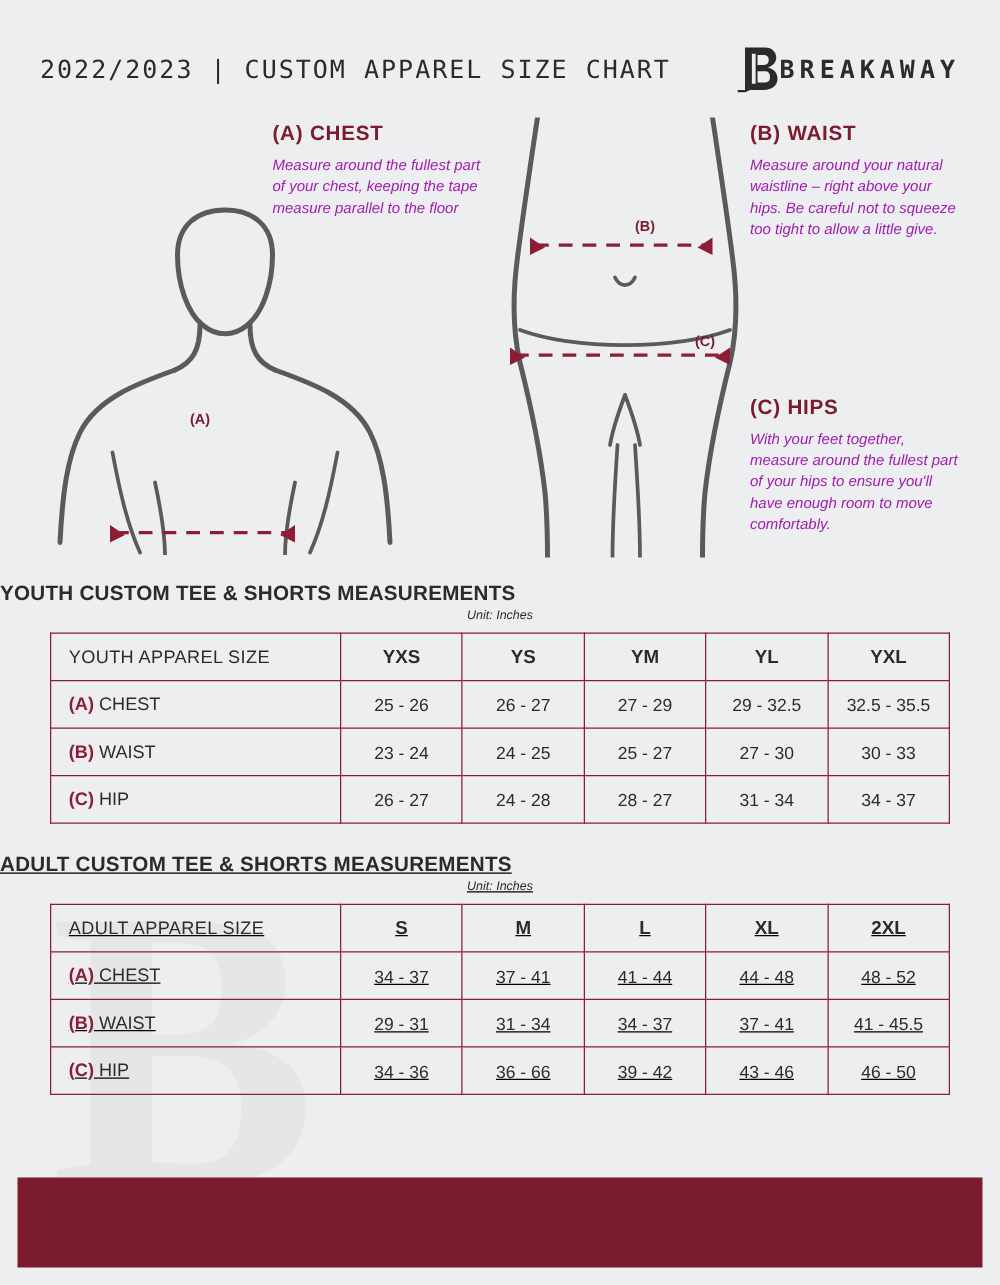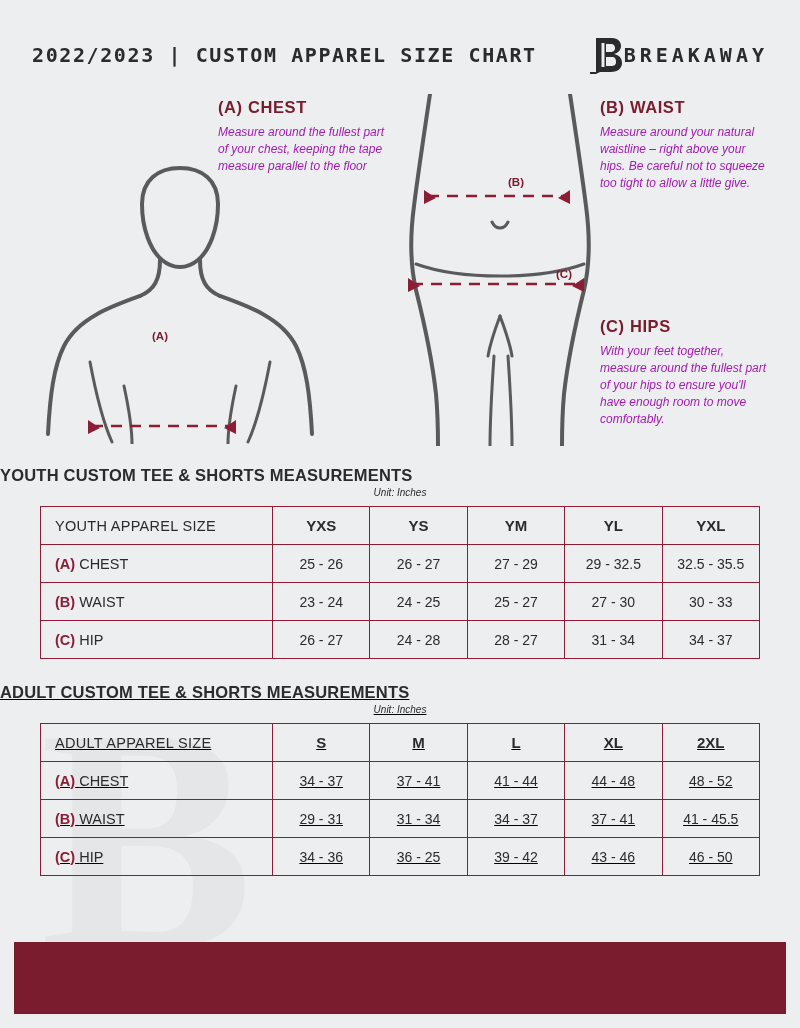--- a/index.html
+++ b/index.html
@@ -35,21 +35,21 @@
   
   .header {
     display: flex;
     align-items: center;
     justify-content: space-between;
     padding: 36px 32px 0 32px;
   }
   .header-title {
     font-family: "DejaVu Sans Mono", monospace;
     font-size: 20px;
-    font-weight: 700;
+    font-weight: 400;
     letter-spacing: 1.6px;
     color: #2b2b2b;
     white-space: nowrap;
   }
   .brand {
     display: flex;
     align-items: center;
   }
   .brand-mark {
     width: 34px;
@@ -368,21 +368,21 @@
             <td>34 - 37</td>
             <td>37 - 41</td>
             <td>41 - 45.5</td>
           </tr>
           <tr>
             <td>
               <span class="rowlabel-mark">(C)</span>
               <span>HIP</span>
             </td>
             <td>34 - 36</td>
-            <td>36 - 25</td>
+            <td>36 - 66</td>
             <td>39 - 42</td>
             <td>43 - 46</td>
             <td>46 - 50</td>
           </tr>
         </tbody>
       </table>
     </div>
 
   </div>
 

